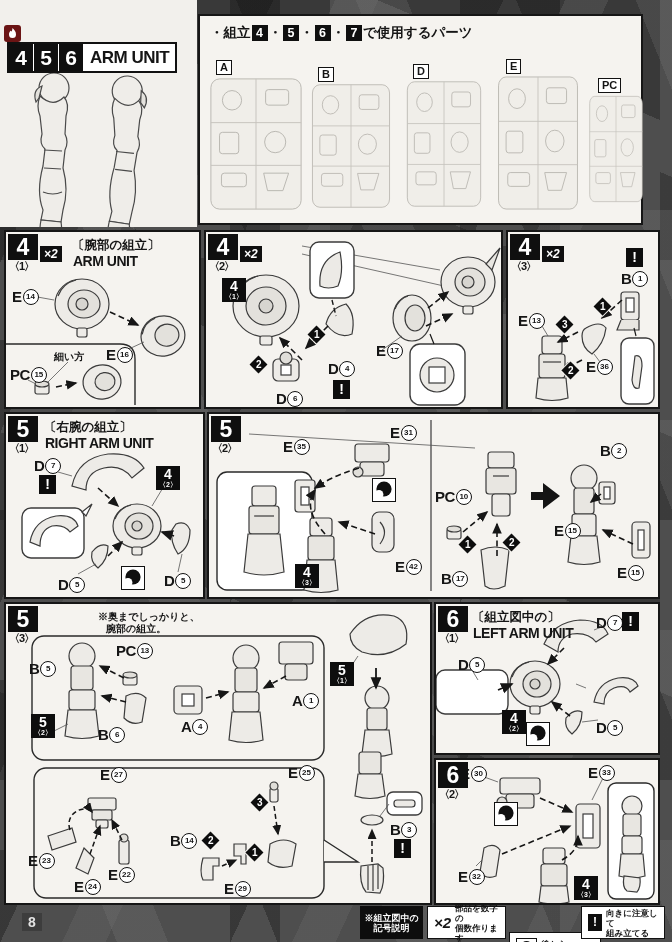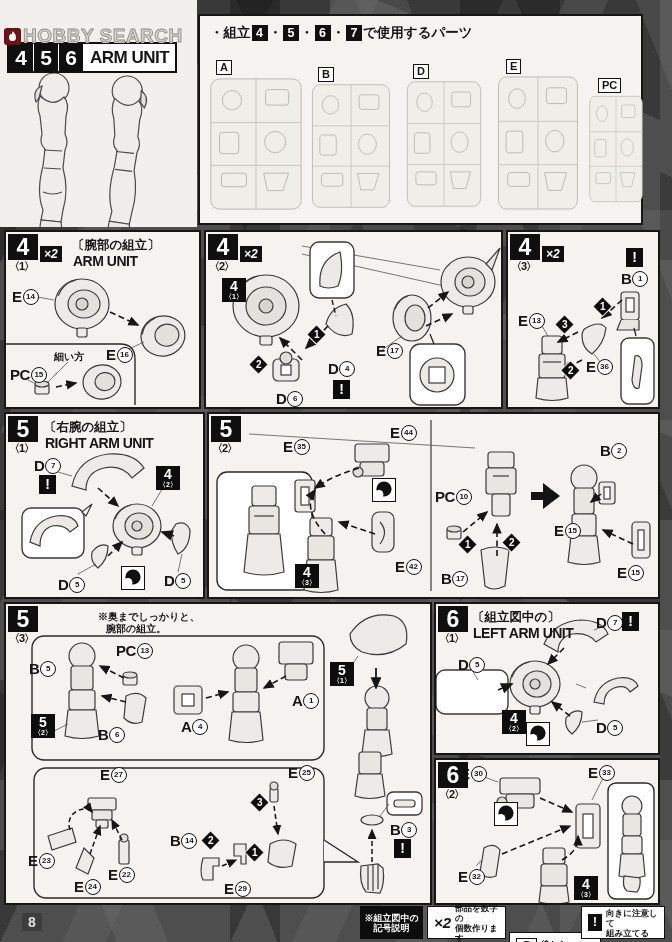--- a/index.html
+++ b/index.html
@@ -79,21 +79,20 @@
 
 <div id="root">
 
   <div id="tl">
     <div id="wm">
       <span class="logo">
         <svg width="13" height="13" viewBox="0 0 13 13">
             <path d="M6.5,1 C8.5,3 10,4.5 10,7.5 A3.5,3.5 0 0 1 3,7.5 C3,5.5 4,4.8 4.6,3.6 C5,5 6,5.2 6.5,1 Z" fill="#fff"></path>
           </svg>
       </span>
-      <span class="txt">HOBBY SEARCH</span>
     </div>
     <div id="titlebox">
       <span class="dg">4</span>
       <span class="dg">5</span>
       <span class="dg">6</span>
       <span class="tt">ARM UNIT</span>
     </div>
     <svg class="art" style="top:72px;height:155px" viewBox="0 0 197 155">
       <g stroke="#4a4a4a" stroke-width="1.2" fill="#efede9">
         <g transform="translate(52,0)">
@@ -530,21 +529,21 @@
       <line x1="424" y1="130" x2="394" y2="116" stroke="#161616" stroke-width="1.6" stroke-dasharray="6 3.5" marker-end="url(#ah52)"></line>
       <line x1="360" y1="116" x2="370" y2="114" stroke="#555" stroke-width=".8"></line>
       <line x1="40" y1="20" x2="266" y2="34" stroke="#555" stroke-width=".8"></line>
     </svg>
     <span class="pl" style="left:74px;top:24px">
         <b>E</b>
         <i>35</i>
       </span>
     <span class="pl" style="left:181px;top:10px">
         <b>E</b>
-        <i>44</i>
+        <i>31</i>
       </span>
     <span class="later" style="left:163px;top:64px">
         <svg viewBox="0 0 22 22">
           <circle cx="11" cy="10" r="7.6" fill="#101010"></circle>
           <circle cx="6" cy="15.4" r="4.4" fill="#fff"></circle>
         </svg>
       </span>
     <span class="pl" style="left:186px;top:144px">
         <b>E</b>
         <i>42</i>

